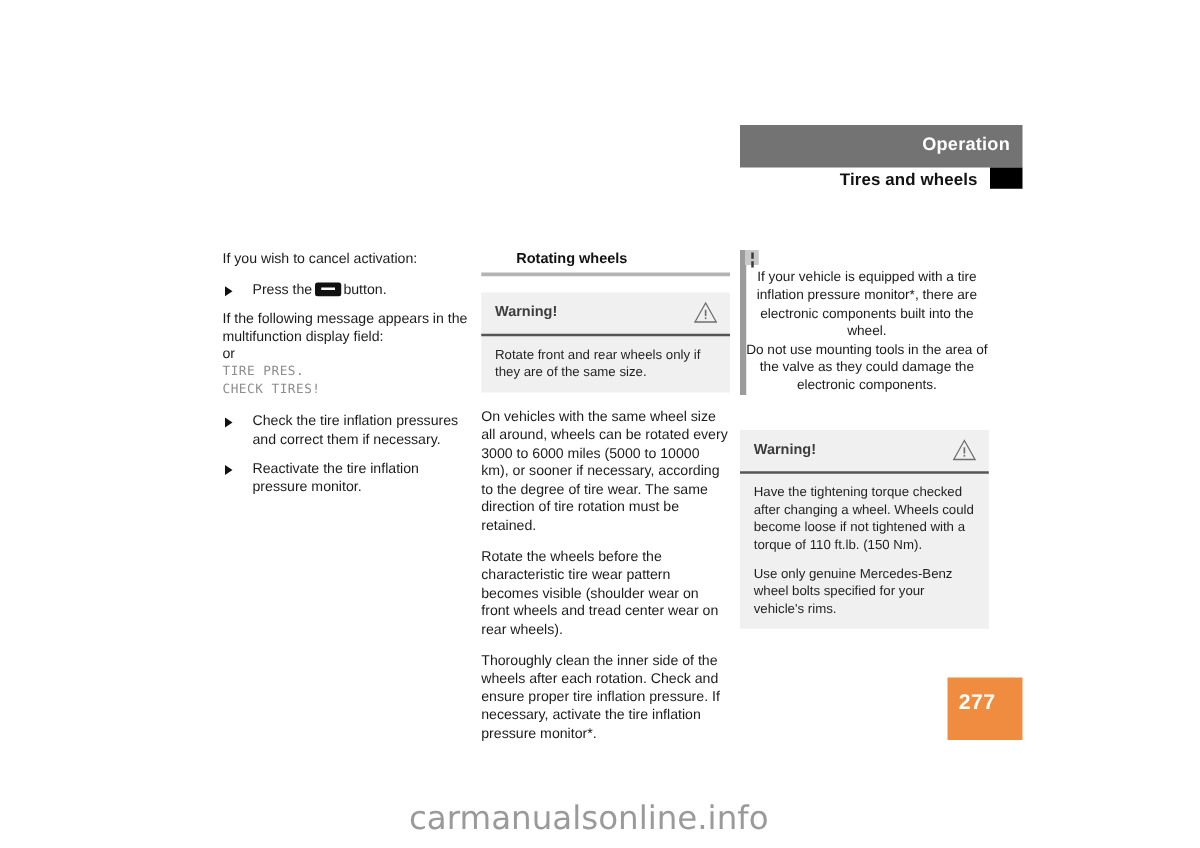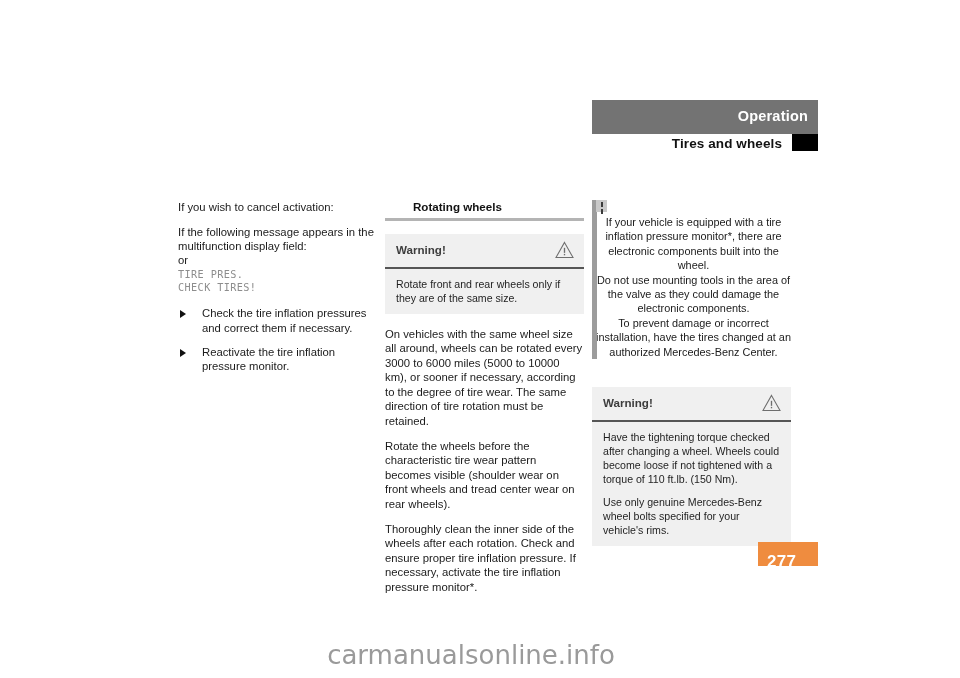--- a/index.html
+++ b/index.html
@@ -210,21 +210,21 @@
     margin: 0;
     font-size: 10.9px;
     line-height: 14.4px;
     color: #1b1b1b;
   }
 
   
   .pagenum {
     position: absolute;
     left: 758px; top: 542px;
-    width: 60px; height: 24px;
+    width: 60px; height: 50px;
     background: #ef8c3f;
   }
   .pagenum span {
     position: absolute;
     left: 9px; top: 10px;
     font-size: 17px;
     font-weight: bold;
     color: #ffffff;
     letter-spacing: 0.3px;
   }
@@ -253,20 +253,23 @@
   <div class="section-row">
     <div class="section-title">Tires and wheels</div>
     <div class="thumb-tab"></div>
   </div>
 </div>
 
 <div class="col col-1">
 
   <p class="body">If you wish to cancel activation:</p>
 
+  <div class="step">
+    <span class="tri"></span><span>Press the</span><span class="btn-glyph"></span><span>button.</span>
+  </div>
 
   <p class="body tight">If the following message appears in the multifunction display field:</p>
 
   <div class="display-block">
     <p class="or-line">or</p>
     <p class="display-msg">TIRE PRES.
 CHECK TIRES!</p>
   </div>
 
   <div class="step">
@@ -304,21 +307,20 @@
 
 </div>
 
 <div class="col col-3">
 
   <div class="notebox">
     <div class="bar"></div>
     <div class="note-icon"></div>
     <p>If your vehicle is equipped with a tire inflation pressure monitor*, there are electronic components built into the wheel.</p>
     <p>Do not use mounting tools in the area of the valve as they could damage the electronic components.</p>
-    <p>To prevent damage or incorrect installation, have the tires changed at an authorized Mercedes-Benz Center.</p>
   </div>
 
   <div class="warnbox">
     <div class="warnbox-head">
       <div class="label">Warning!</div>
       <svg class="warn-tri" viewBox="0 0 20 19">
         <path d="M10 1.5 L19 17.5 L1 17.5 Z" fill="none" stroke="#6e6e6e" stroke-width="1.1"></path>
         <rect x="9.3" y="7.2" width="1.4" height="5.3" fill="#6e6e6e"></rect>
         <rect x="9.3" y="13.6" width="1.4" height="1.5" fill="#6e6e6e"></rect>
       </svg>

